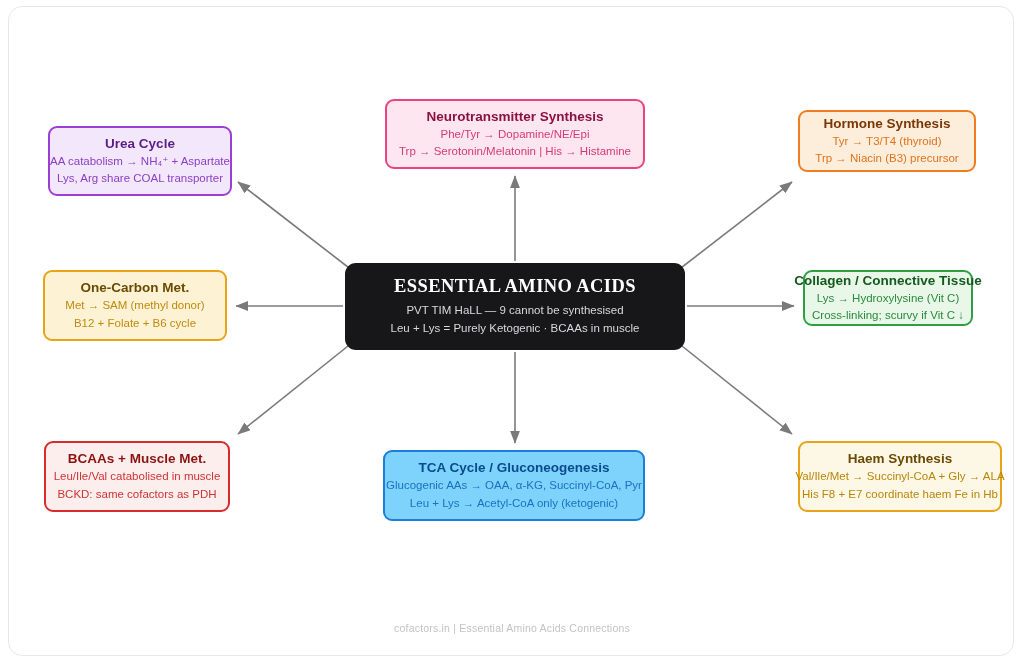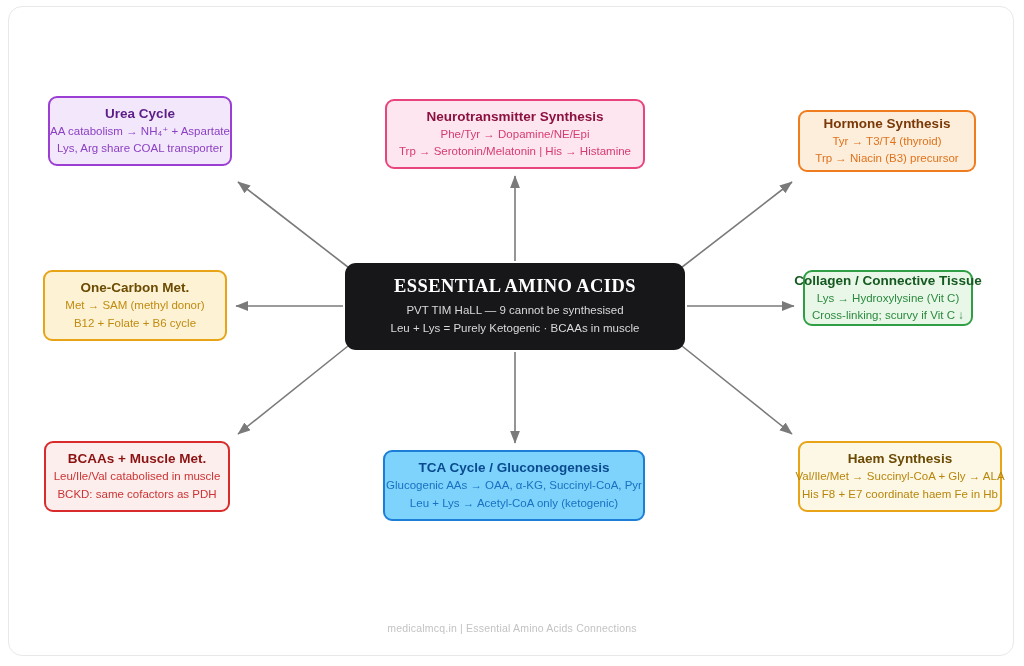--- a/index.html
+++ b/index.html
@@ -54,21 +54,21 @@
       <line x1="515" y1="261" x2="515" y2="176" stroke="#7a7a7a"></line>
       <line x1="677" y1="271" x2="792" y2="182" stroke="#7a7a7a"></line>
       <line x1="343" y1="306" x2="236" y2="306" stroke="#7a7a7a"></line>
       <line x1="687" y1="306" x2="794" y2="306" stroke="#7a7a7a"></line>
       <line x1="353" y1="342" x2="238" y2="434" stroke="#7a7a7a"></line>
       <line x1="515" y1="352" x2="515" y2="443" stroke="#7a7a7a"></line>
       <line x1="677" y1="342" x2="792" y2="434" stroke="#7a7a7a"></line>
     </g>
   </svg>
 
-  <div class="node" style="left: 48px; top: 96px; width: 184px; height: 70px; background: rgb(243, 232, 251); border-color: rgb(155, 63, 212);">
+  <div class="node" style="left: 48px; top: 126px; width: 184px; height: 70px; background: rgb(243, 232, 251); border-color: rgb(155, 63, 212);">
     <div class="title" style="color: rgb(91, 29, 134);">Urea Cycle</div>
     <div class="line" style="color: rgb(139, 63, 196);">AA catabolism → NH₄⁺ + Aspartate</div>
     <div class="line" style="color: rgb(139, 63, 196);">Lys, Arg share COAL transporter</div>
   </div>
 
   <div class="node" style="left: 385px; top: 99px; width: 260px; height: 70px; background: rgb(253, 230, 239); border-color: rgb(232, 68, 126);">
     <div class="title" style="color: rgb(140, 17, 64);">Neurotransmitter Synthesis</div>
     <div class="line" style="color: rgb(214, 58, 115);">Phe/Tyr → Dopamine/NE/Epi</div>
     <div class="line" style="color: rgb(214, 58, 115);">Trp → Serotonin/Melatonin | His → Histamine</div>
   </div>
@@ -108,14 +108,14 @@
     <div class="line" style="color: rgb(184, 134, 11);">Val/Ile/Met → Succinyl-CoA + Gly → ALA</div>
     <div class="line" style="color: rgb(184, 134, 11);">His F8 + E7 coordinate haem Fe in Hb</div>
   </div>
 
   <div class="center-node" style="background: rgb(23, 23, 26);">
     <div class="c-title" style="color: rgb(255, 255, 255);">ESSENTIAL AMINO ACIDS</div>
     <div class="c-line" style="color: rgb(217, 217, 220);">PVT TIM HaLL — 9 cannot be synthesised</div>
     <div class="c-line" style="color: rgb(217, 217, 220);">Leu + Lys = Purely Ketogenic · BCAAs in muscle</div>
   </div>
 
-  <div class="footer">medicalmcq.in | Essential Amino Acids Connections</div>
+  <div class="footer">cofactors.in | Essential Amino Acids Connections</div>
 </div>
 
 </body></html>

